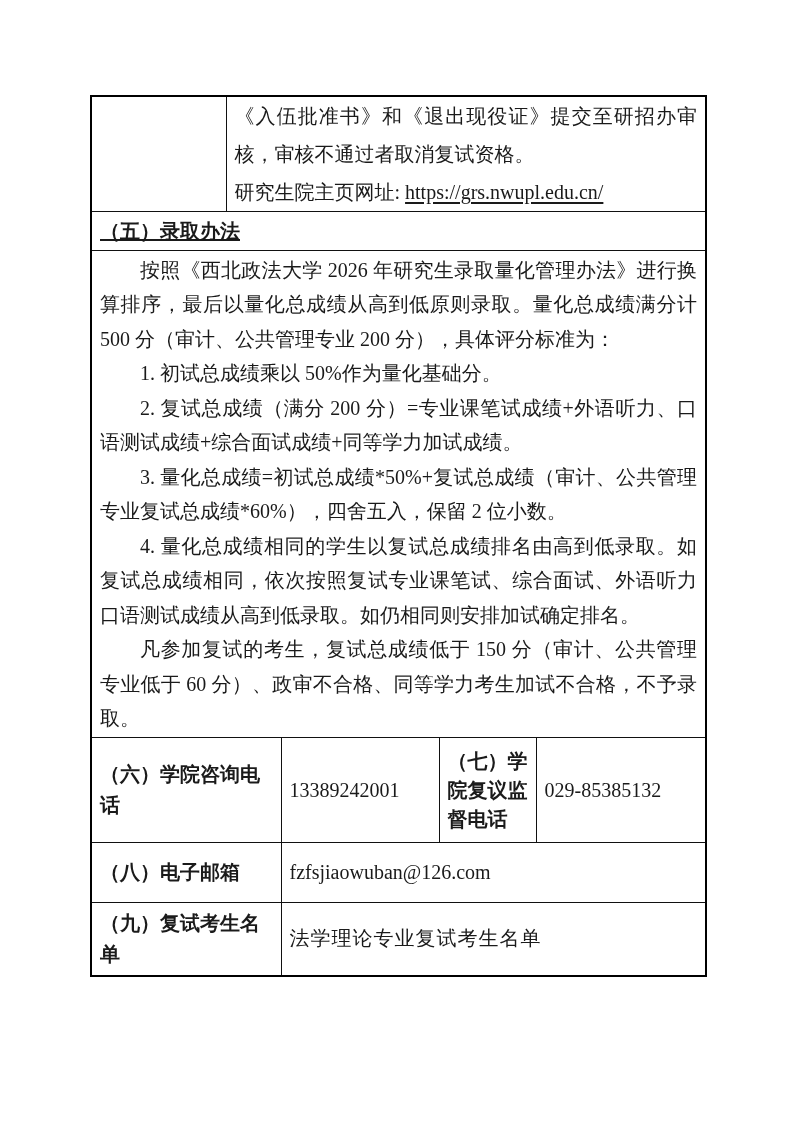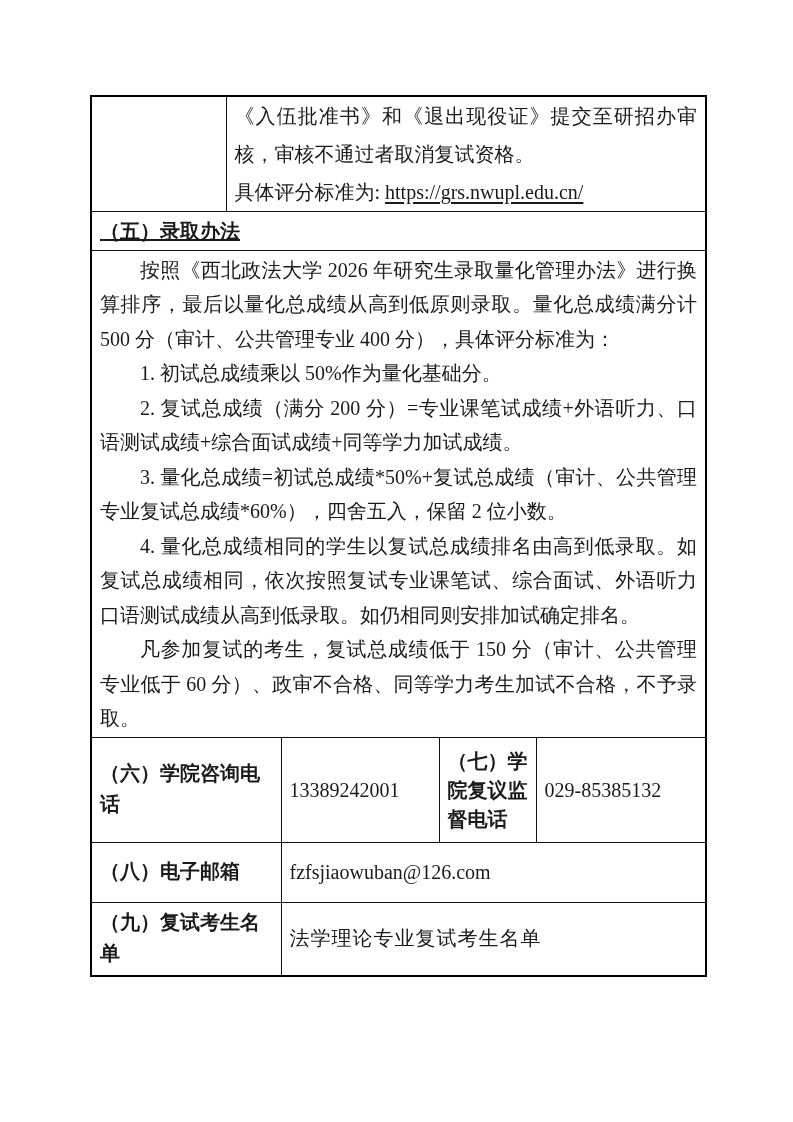--- a/index.html
+++ b/index.html
@@ -72,21 +72,21 @@
     text-indent: 40px;
     text-align: justify;
     line-height: 34.5px;
     font-size: 20px;
   }
   
   tr.r4 { height: 105px; }
   tr.r5 { height: 60px; }
   tr.r6 { height: 73px; padding-left: 40px; }
   td.label-cell {
-    font-family: Liberation Mono, monospace;
+    font-family: Liberation Serif, serif;
     font-weight: 700;
     font-size: 20px;
     line-height: 31px;
     padding: 0 4px 0 6px;
     text-align: left;
   }
   td.label-cell-narrow {
     font-family: "Liberation Sans", "DejaVu Sans", sans-serif;
     font-weight: 700;
     font-size: 19px;
@@ -117,33 +117,33 @@
       <col style="width:158px">
       <col style="width:97px">
       <col style="width:170px">
     </colgroup>
 
     <tbody>
         <tr class="r1">
       <td></td>
       <td colspan="4" class="note-cell">
         <p>《入伍批准书》和《退出现役证》提交至研招办审核，审核不通过者取消复试资格。</p>
-        <p><span>具体评分标准为: </span><a class="doc-link">https://grs.nwupl.edu.cn/</a></p>
+        <p><span>研究生院主页网址: </span><a class="doc-link">https://grs.nwupl.edu.cn/</a></p>
       </td>
     </tr>
 
     <tr class="r2">
       <td colspan="5" class="heading-cell">
         <span>（五）录取办法</span>
       </td>
     </tr>
 
     <tr class="r3">
       <td colspan="5" class="rules-cell">
-        <p>按照《西北政法大学 2026 年研究生录取量化管理办法》进行换算排序，最后以量化总成绩从高到低原则录取。量化总成绩满分计 500 分（审计、公共管理专业 400 分），具体评分标准为：</p>
+        <p>按照《西北政法大学 2026 年研究生录取量化管理办法》进行换算排序，最后以量化总成绩从高到低原则录取。量化总成绩满分计 500 分（审计、公共管理专业 200 分），具体评分标准为：</p>
         <p>1. 初试总成绩乘以 50%作为量化基础分。</p>
         <p>2. 复试总成绩（满分 200 分）=专业课笔试成绩+外语听力、口语测试成绩+综合面试成绩+同等学力加试成绩。</p>
         <p>3. 量化总成绩=初试总成绩*50%+复试总成绩（审计、公共管理专业复试总成绩*60%），四舍五入，保留 2 位小数。</p>
         <p>4. 量化总成绩相同的学生以复试总成绩排名由高到低录取。如复试总成绩相同，依次按照复试专业课笔试、综合面试、外语听力口语测试成绩从高到低录取。如仍相同则安排加试确定排名。</p>
         <p>凡参加复试的考生，复试总成绩低于 150 分（审计、公共管理专业低于 60 分）、政审不合格、同等学力考生加试不合格，不予录取。</p>
       </td>
     </tr>
 
     <tr class="r4">
       <td colspan="2" class="label-cell">

